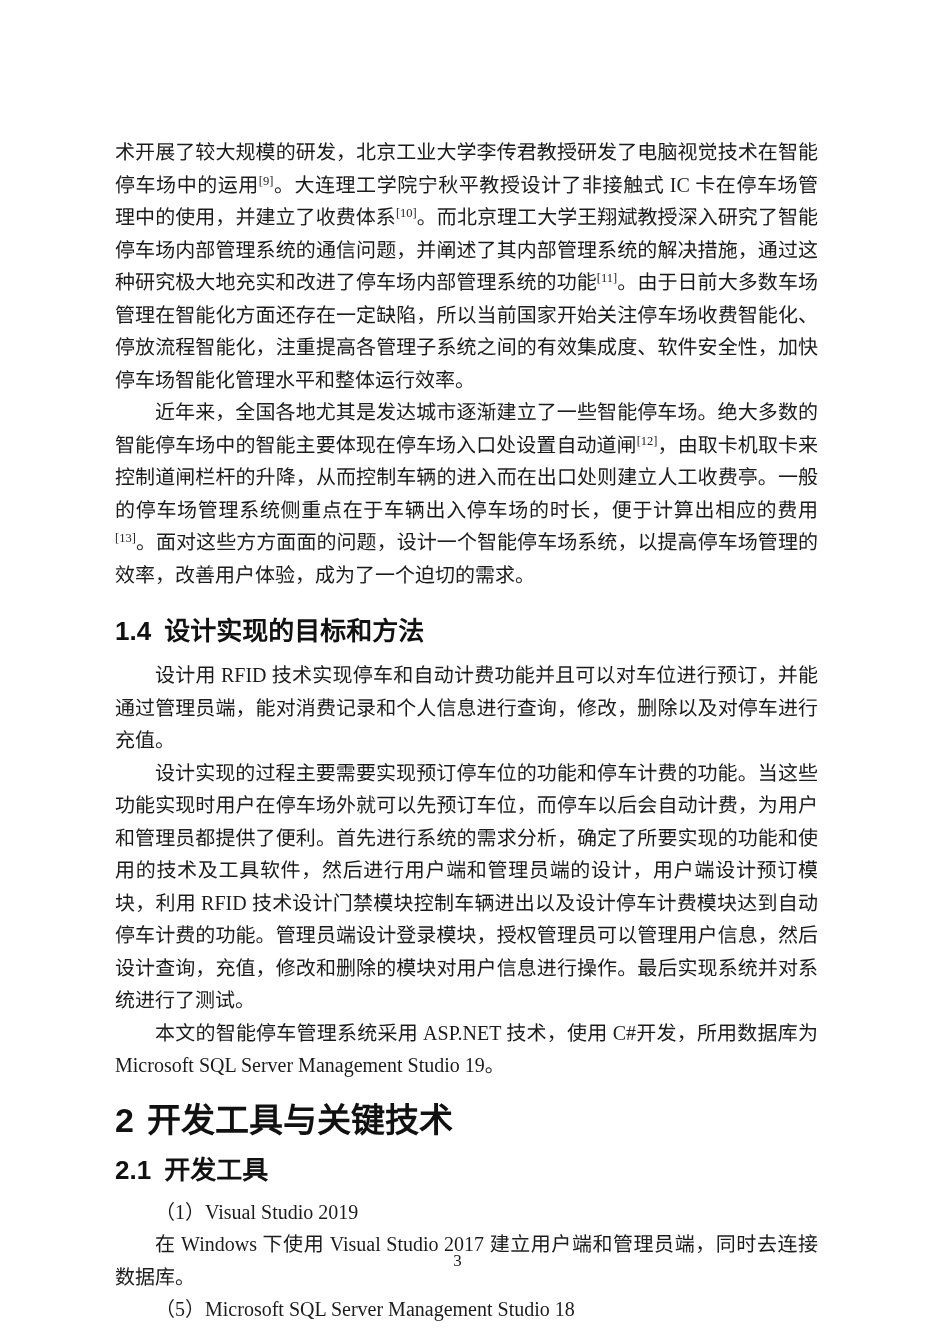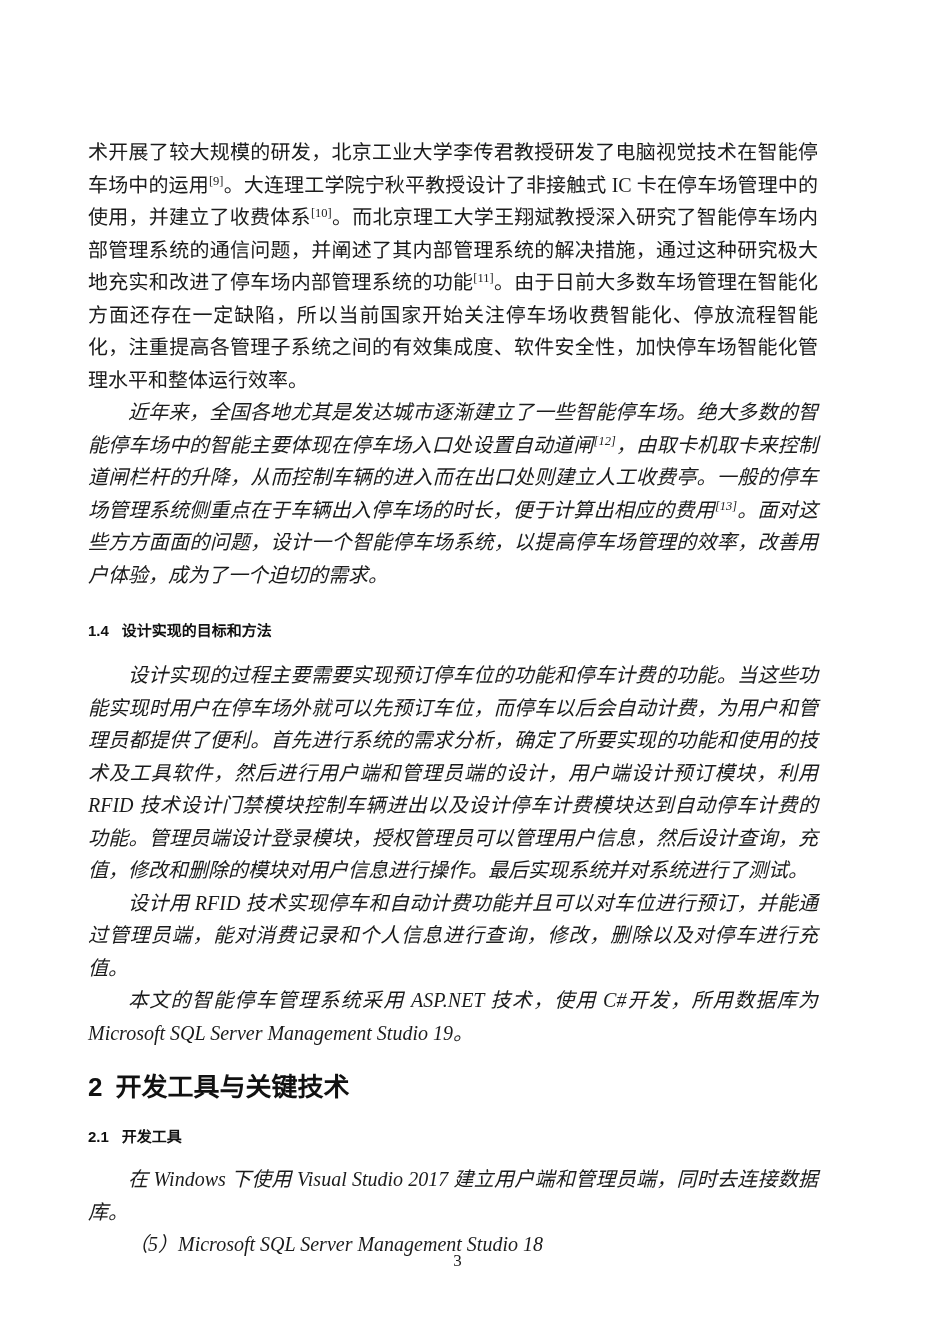--- a/index.html
+++ b/index.html
@@ -6,55 +6,55 @@
     margin: 0;
     padding: 0;
     background: #ffffff;
   }
   .page {
     position: relative;
     width: 915px;
     height: 1344px;
     background: #ffffff;
     box-sizing: border-box;
-    padding: 136px 97px 0 88px;
+    padding: 136px 97px 0 115px;
     color: #1b1b1b;
     font-family: "Liberation Serif", "DejaVu Serif", serif;
     overflow: hidden;
   }
   .body-p {
     margin: 0;
     font-size: 20px;
     line-height: 32.5px;
     text-align: justify;
     text-justify: inter-character;
     word-break: break-word;
   }
-  .indent { text-indent: 2em; font-style: italic; }
+  .indent { text-indent: 2em; }
   sup.ref {
     font-size: 12.5px;
     line-height: 0;
     vertical-align: 7px;
     letter-spacing: 0;
   }
   .sec-heading {
     font-family: "Liberation Sans", "DejaVu Sans", sans-serif;
     font-weight: bold;
     color: #111111;
     margin: 0;
     text-align: left;
   }
   .h-level1 {
-    font-size: 26px;
+    font-size: 34px;
     line-height: 36px;
     margin-top: 20px;
     margin-bottom: 0;
   }
   .h-level2 {
-    font-size: 15px;
+    font-size: 26px;
     line-height: 32px;
     margin-top: 16px;
     margin-bottom: 10px;
   }
   .h-level2.first {
     margin-top: 24px;
     margin-bottom: 12px;
   }
   .h-num { display: inline-block; margin-right: 13px; }
   .page-footer {
@@ -72,30 +72,31 @@
 <body>
 
 <div class="page">
 
   <p class="body-p"><span>术开展了较大规模的研发，北京工业大学李传君教授研发了电脑视觉技术在智能停车场中的运用</span><sup class="ref">[9]</sup><span>。大连理工学院宁秋平教授设计了非接触式 IC 卡在停车场管理中的使用，并建立了收费体系</span><sup class="ref">[10]</sup><span>。而北京理工大学王翔斌教授深入研究了智能停车场内部管理系统的通信问题，并阐述了其内部管理系统的解决措施，通过这种研究极大地充实和改进了停车场内部管理系统的功能</span><sup class="ref">[11]</sup><span>。由于日前大多数车场管理在智能化方面还存在一定缺陷，所以当前国家开始关注停车场收费智能化、停放流程智能化，注重提高各管理子系统之间的有效集成度、软件安全性，加快停车场智能化管理水平和整体运行效率。</span></p>
 
   <p class="body-p indent"><span>近年来，全国各地尤其是发达城市逐渐建立了一些智能停车场。绝大多数的智能停车场中的智能主要体现在停车场入口处设置自动道闸</span><sup class="ref">[12]</sup><span>，由取卡机取卡来控制道闸栏杆的升降，从而控制车辆的进入而在出口处则建立人工收费亭。一般的停车场管理系统侧重点在于车辆出入停车场的时长，便于计算出相应的费用</span><sup class="ref">[13]</sup><span>。面对这些方方面面的问题，设计一个智能停车场系统，以提高停车场管理的效率，改善用户体验，成为了一个迫切的需求。</span></p>
 
   <h3 class="sec-heading h-level2 first"><span class="h-num">1.4</span><span>设计实现的目标和方法</span></h3>
 
+  <p class="body-p indent">设计用 RFID 技术实现停车和自动计费功能并且可以对车位进行预订，并能通过管理员端，能对消费记录和个人信息进行查询，修改，删除以及对停车进行充值。</p>
+
   <p class="body-p indent">设计实现的过程主要需要实现预订停车位的功能和停车计费的功能。当这些功能实现时用户在停车场外就可以先预订车位，而停车以后会自动计费，为用户和管理员都提供了便利。首先进行系统的需求分析，确定了所要实现的功能和使用的技术及工具软件，然后进行用户端和管理员端的设计，用户端设计预订模块，利用 RFID 技术设计门禁模块控制车辆进出以及设计停车计费模块达到自动停车计费的功能。管理员端设计登录模块，授权管理员可以管理用户信息，然后设计查询，充值，修改和删除的模块对用户信息进行操作。最后实现系统并对系统进行了测试。</p>
-
-  <p class="body-p indent">设计用 RFID 技术实现停车和自动计费功能并且可以对车位进行预订，并能通过管理员端，能对消费记录和个人信息进行查询，修改，删除以及对停车进行充值。</p>
 
   <p class="body-p indent">本文的智能停车管理系统采用 ASP.NET 技术，使用 C#开发，所用数据库为 Microsoft SQL Server Management Studio 19。</p>
 
   <h2 class="sec-heading h-level1"><span class="h-num">2</span><span>开发工具与关键技术</span></h2>
 
   <h3 class="sec-heading h-level2"><span class="h-num">2.1</span><span>开发工具</span></h3>
 
+  <p class="body-p indent">（1）Visual Studio 2019</p>
 
   <p class="body-p indent">在 Windows 下使用 Visual Studio 2017 建立用户端和管理员端，同时去连接数据库。</p>
 
   <p class="body-p indent">（5）Microsoft SQL Server Management Studio 18</p>
 
   <div class="page-footer">3</div>
 
 </div>
 
 </body></html>

